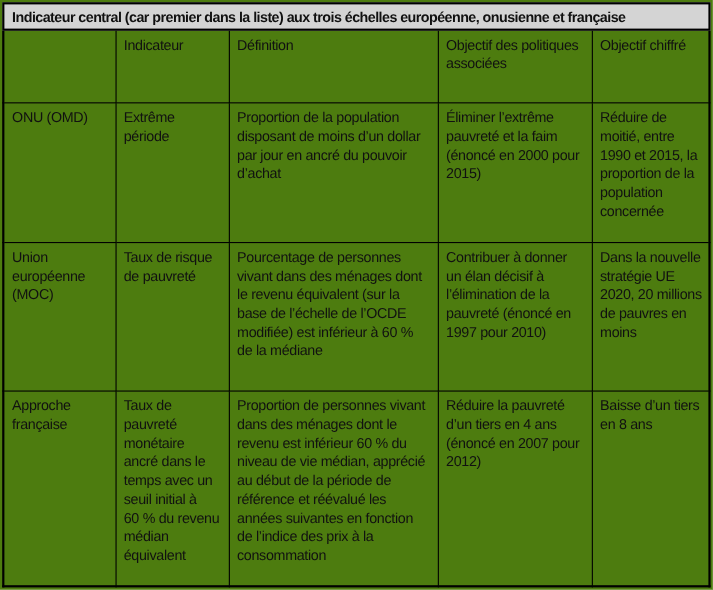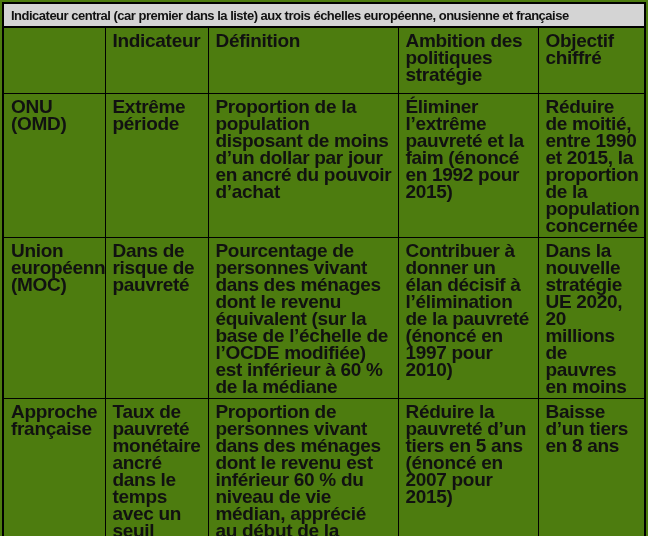--- a/index.html
+++ b/index.html
@@ -38,22 +38,22 @@
     width: 644px;
     border-collapse: collapse;
     table-layout: fixed;
     border: 2px solid #000000;
     border-top: none;
   }
   table.grid td {
     border: 1.5px solid #000000;
     vertical-align: top;
     padding: 4px 6px 3px 7px;
-    font-size: 19px;
-    font-weight: 700;
+    font-size: 13px;
+    font-weight: 400;
     line-height: 17px;
     letter-spacing: -0.3px;
     overflow: hidden;
   }
   table.grid tr.header-row td { border-top: none; }
   tr.header-row { height: 65px; }
   tr.row-onu    { height: 127px; }
   tr.row-ue     { height: 135px; }
   tr.row-fr     { height: 178px; margin-top: 21px; }
 </style>
@@ -72,43 +72,43 @@
       <col style="width:103px">
       <col style="width:190px">
       <col style="width:140px">
       <col style="width:107px">
     </colgroup>
     <tbody>
       <tr class="header-row">
         <td></td>
         <td>Indicateur</td>
         <td>Définition</td>
-        <td>Ambition des politiques stratégie</td>
+        <td>Objectif des politiques associées</td>
         <td>Objectif chiffré</td>
       </tr>
 
       <tr class="row-onu">
         <td>ONU (OMD)</td>
         <td>Extrême période</td>
         <td>Proportion de la population disposant de moins d’un dollar par jour en ancré du pouvoir d’achat</td>
-        <td>Éliminer l’extrême pauvreté et la faim (énoncé en 1992 pour 2015)</td>
+        <td>Éliminer l’extrême pauvreté et la faim (énoncé en 2000 pour 2015)</td>
         <td>Réduire de moitié, entre 1990 et 2015, la proportion de la population concernée</td>
       </tr>
 
       <tr class="row-ue">
         <td>Union européenne (MOC)</td>
-        <td>Dans de risque de pauvreté</td>
+        <td>Taux de risque de pauvreté</td>
         <td>Pourcentage de personnes vivant dans des ménages dont le revenu équivalent (sur la base de l’échelle de l’OCDE modifiée) est inférieur à 60&nbsp;% de la médiane</td>
         <td>Contribuer à donner un élan décisif à l’élimination de la pauvreté (énoncé en 1997 pour 2010)</td>
         <td>Dans la nouvelle stratégie UE 2020, 20 millions de pauvres en moins</td>
       </tr>
 
       <tr class="row-fr">
         <td>Approche française</td>
         <td>Taux de pauvreté monétaire ancré dans le temps avec un seuil initial à 60&nbsp;% du revenu médian équivalent</td>
         <td>Proportion de personnes vivant dans des ménages dont le revenu est inférieur 60&nbsp;% du niveau de vie médian, apprécié au début de la période de référence et réévalué les années suivantes en fonction de l’indice des prix à la consommation</td>
-        <td>Réduire la pauvreté d’un tiers en 5 ans (énoncé en 2007 pour 2015)</td>
+        <td>Réduire la pauvreté d’un tiers en 4 ans (énoncé en 2007 pour 2012)</td>
         <td>Baisse d’un tiers en 8 ans</td>
       </tr>
     </tbody>
   </table>
 
 </div>
 
 </body></html>

